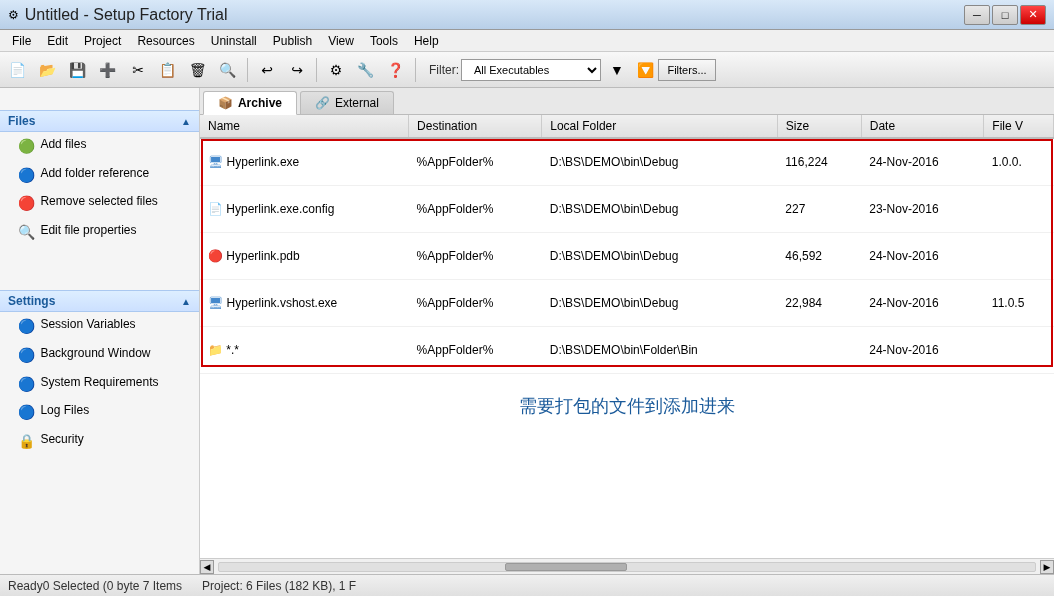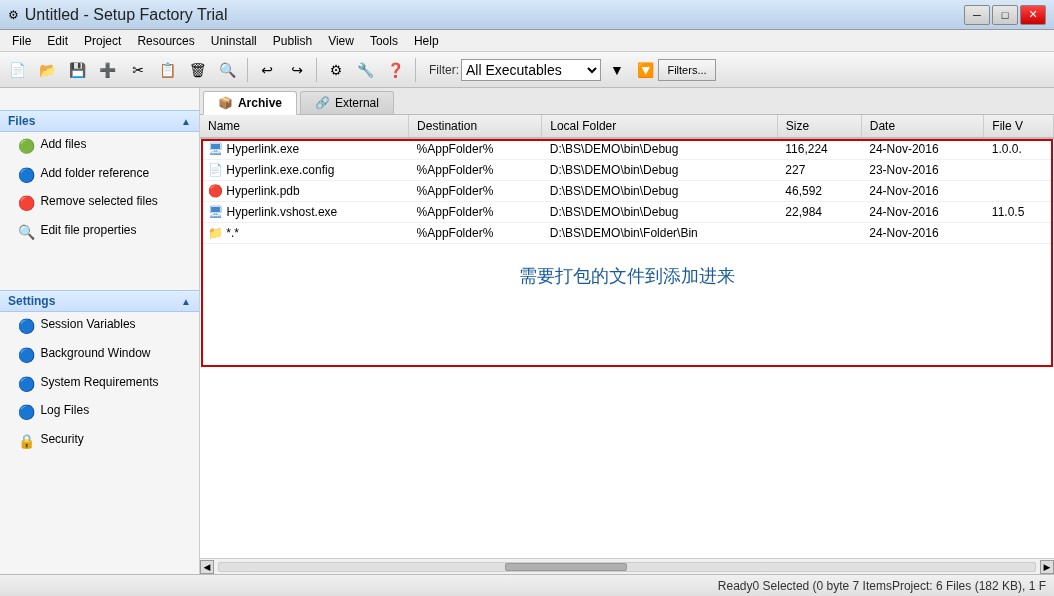--- a/index.html
+++ b/index.html
@@ -63,22 +63,22 @@
       display: flex; align-items: center; justify-content: center;
       border-radius: 2px;
       font-size: 14px;
     }
     .tb-separator { width: 1px; height: 24px; background: #bbb; margin: 0 3px; }
     .filter-label { font-size: 12px; margin-left: 8px; color: #333; }
     .filter-select {
       height: 22px;
       border: 1px solid #999;
       background: white;
-      font-size: 14px;
-      padding: 0 0;
+      font-size: 11px;
+      padding: 0 8px;
       width: 140px;
     }
     .filters-btn {
       height: 22px;
       border: 1px solid #999;
       background: linear-gradient(to bottom, #f8f8f8, #e0e0e0);
       font-size: 11px;
       padding: 0 8px;
       cursor: pointer;
       margin-left: 2px;
@@ -188,21 +188,21 @@
       padding: 4px 8px;
       text-align: left;
       font-weight: normal;
       white-space: nowrap;
       position: sticky;
       top: 0;
       z-index: 2;
       margin-left: 40px;
     }
     .file-table td {
-      padding: 3px 8px;
+      padding: 16px 8px;
       border-bottom: 1px solid #f0f0f0;
       white-space: nowrap;
       overflow: hidden;
       text-overflow: ellipsis;
     }
 
     
     .annotation-text {
       color: #1a5a9a;
       font-size: 18px;
@@ -241,21 +241,21 @@
     
     .status-bar {
       height: 22px;
       background: linear-gradient(to bottom, #f0f0f0, #e0e0e0);
       border-top: 1px solid #bbb;
       display: flex;
       align-items: center;
       padding: 5px 8px;
       font-size: 12px;
       color: #333;
-      justify-content: flex-end;
+      justify-content: flex-start;
     }
     .status-left { font-size: 12px; }
 
     
     .collapse-arrow { font-size: 10px; }
   </style>
 </head>
 <body>
 
 <div class="title-bar">
@@ -442,17 +442,17 @@
         <div class="h-scroll-thumb"></div>
       </div>
       <button style="width:14px;height:14px;font-size:9px;border:1px solid #999;background:#ddd;cursor:pointer;">▶</button>
     </div>
 
   </div>
 </div>
 
 <div class="status-bar">
   <span class="status-left">Ready</span>
-  <div style="display:flex; ">
+  <div style="display:flex; gap: 20px;">
     <span>0 Selected (0 byte  7 Items</span>
     <span>Project: 6 Files (182 KB), 1 F</span>
   </div>
 </div>
 
 </body></html>

